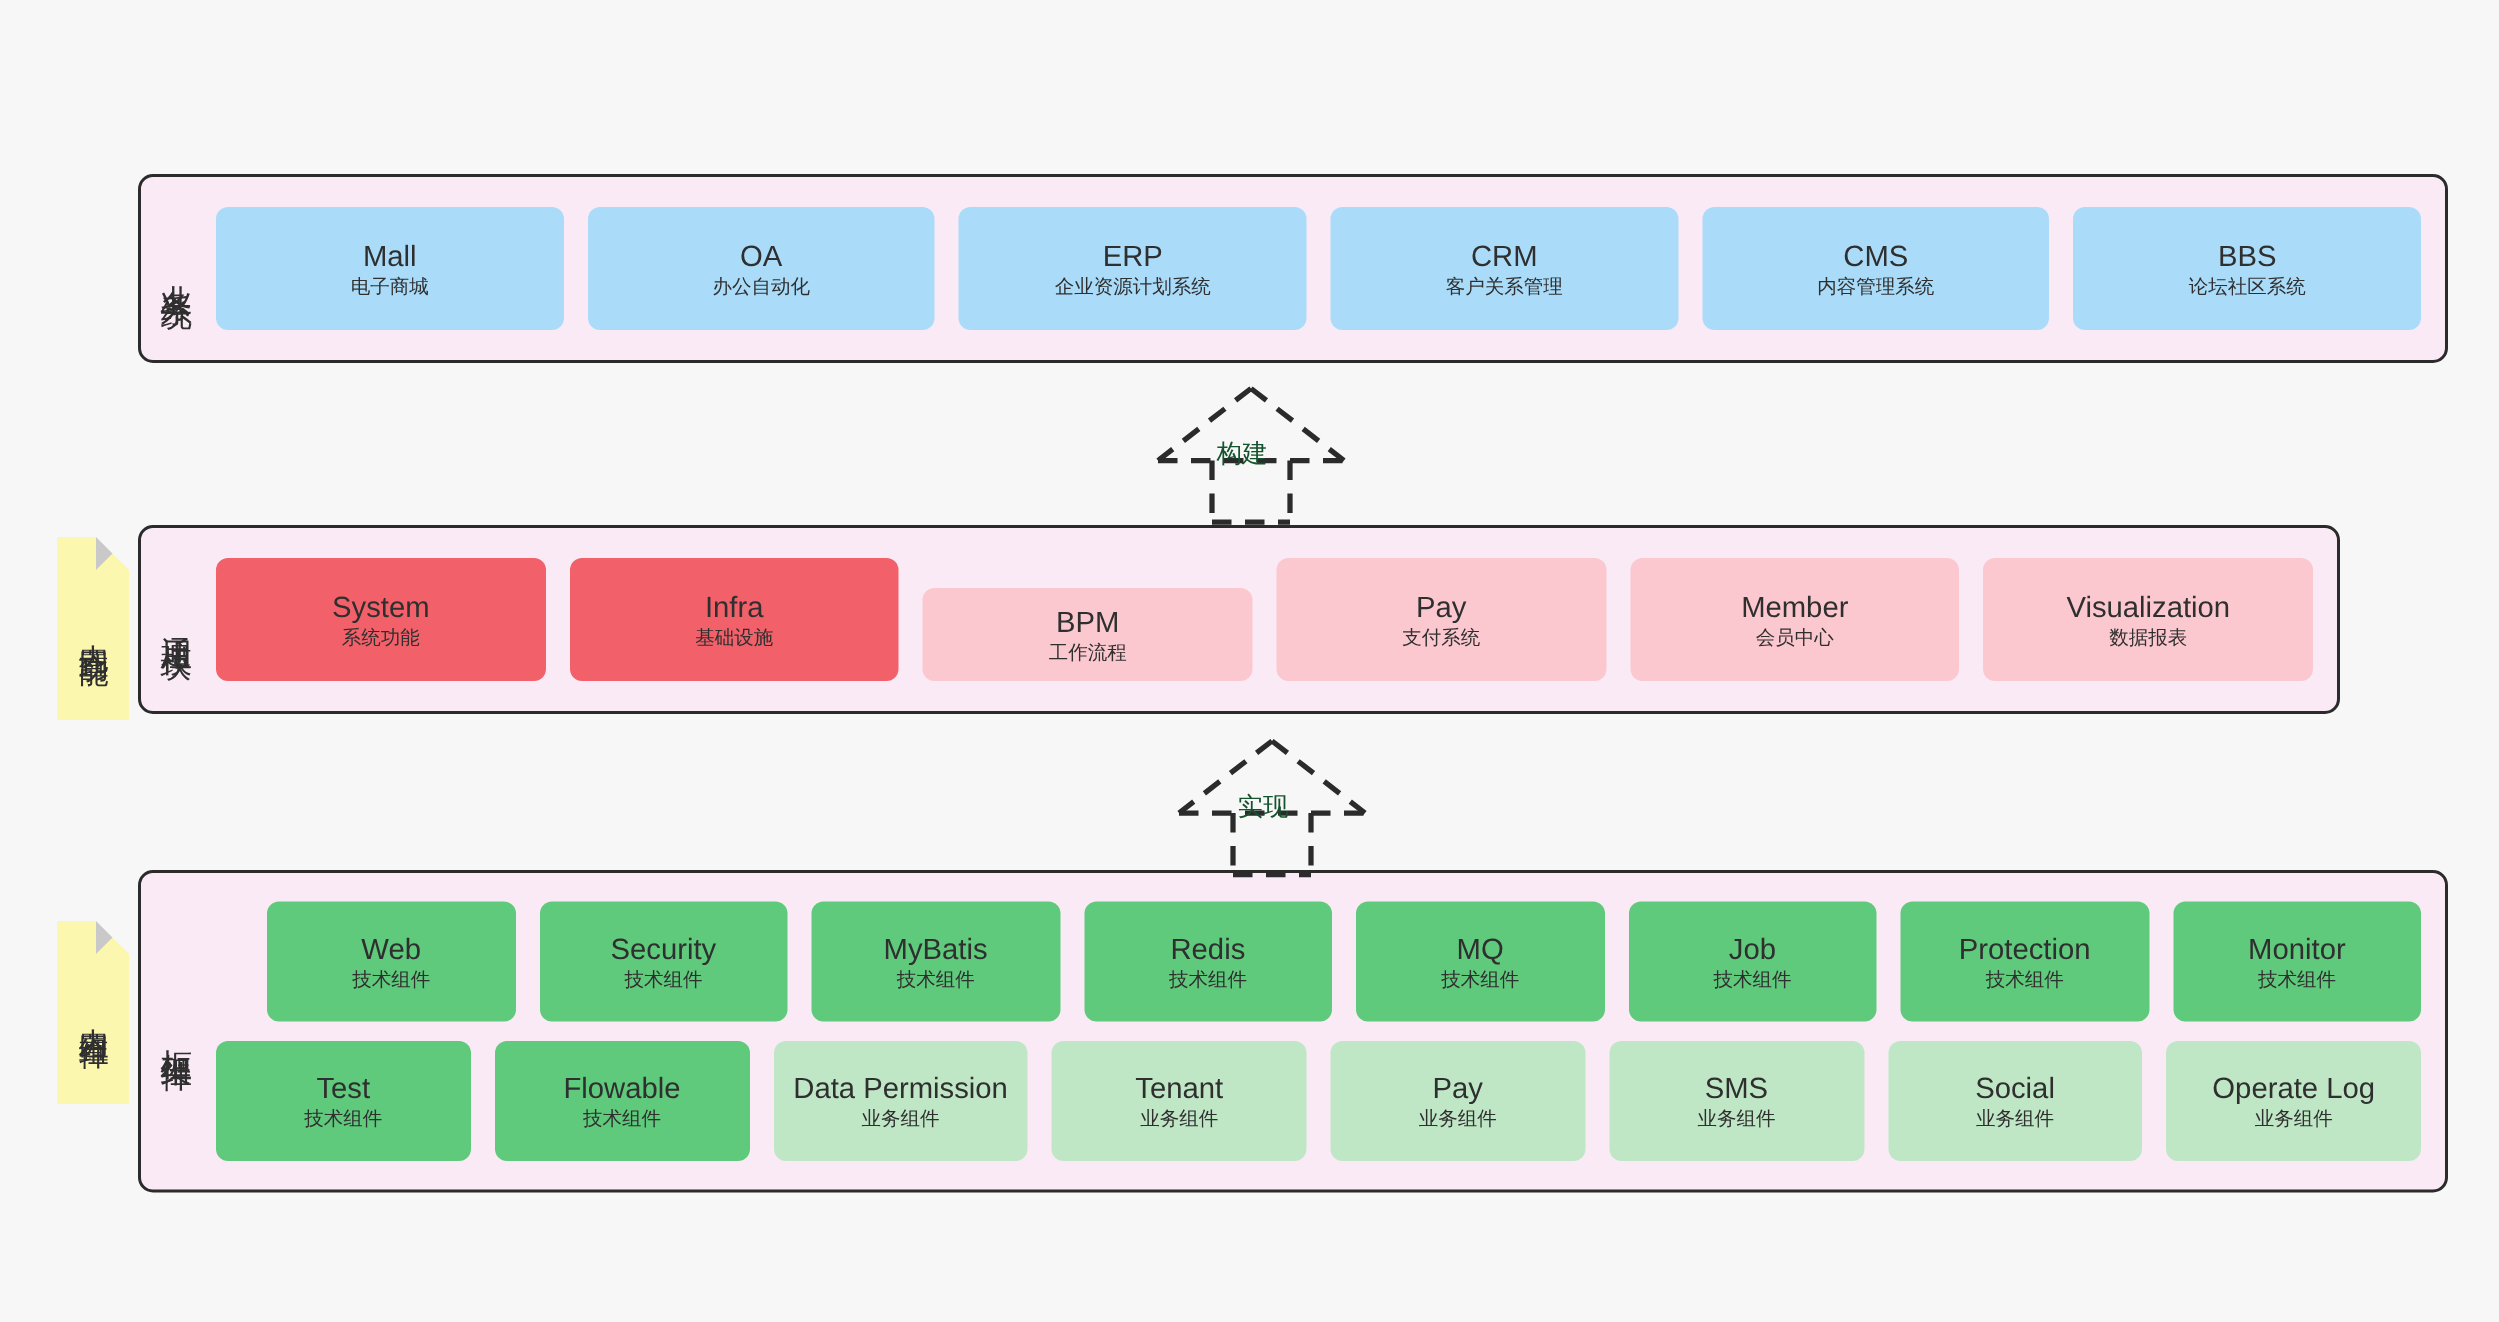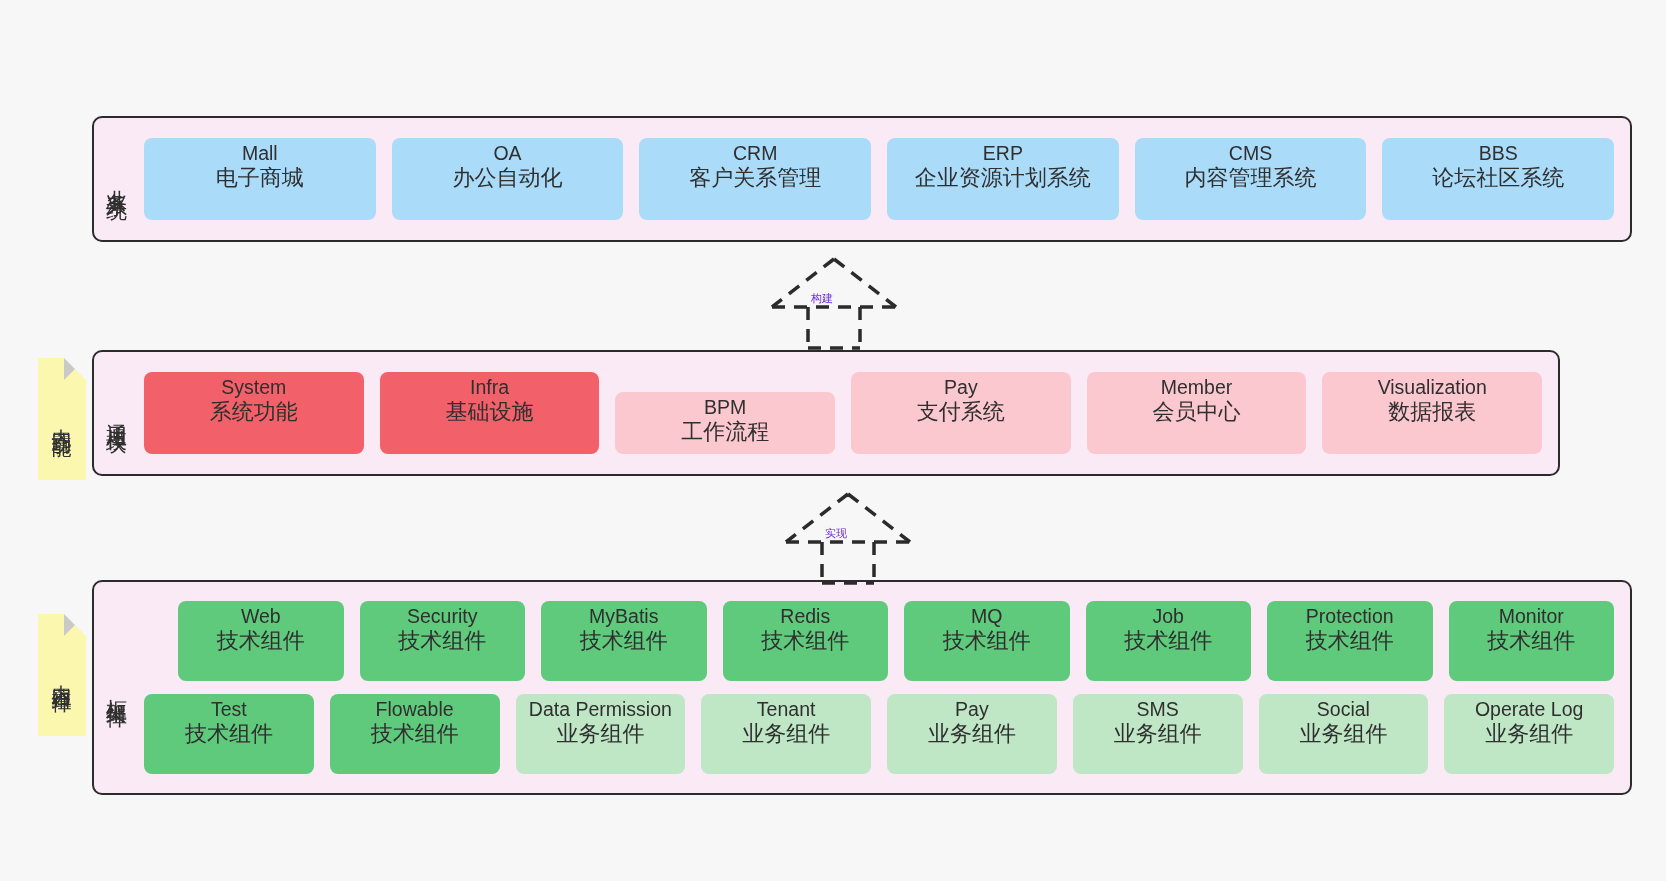--- a/index.html
+++ b/index.html
@@ -45,27 +45,28 @@
   .row {
     display: flex;
     gap: 16px;
   }
   .cell {
     flex: 1 1 0;
     border-radius: 8px;
     display: flex;
     flex-direction: column;
     align-items: center;
+    justify-content: center;
     text-align: center;
     line-height: 1.18;
     color: #2f2f2f;
     padding: 4px 2px;
   }
   .cell .en { font-size: 19.5px; }
-  .cell .cn { font-size: 22px; }
+  .cell .cn { font-size: 13px; }
 
   
   .c-blue        { background: #aadcfa; }
   .c-red         { background: #f2616a; }
   .c-pink        { background: #fcc8cf; }
   .c-green       { background: #5fc97c; }
   .c-green-light { background: #bfe7c6; }
 
   
   .note {
@@ -100,22 +101,22 @@
     border-style: solid;
     border-width: 22px 22px 0 0;
     border-color: #c9c9c9 transparent transparent transparent;
   }
 
   
   .connector { position: absolute; z-index: 2; }
   .connector svg { display: block; overflow: visible; }
   .conn-label {
     position: absolute;
-    font-size: 11px;
-    color: #6d28d9;
+    font-size: 17px;
+    color: #14532d;
     background: transparent;
     white-space: nowrap;
   }
 </style>
 </head>
 <body>
 
 <div class="canvas">
 
   <div class="layer" id="layer-0" style="left:92px; top:116px; width:1540px; height:126px;">
@@ -124,26 +125,26 @@
         <div class="row" style="height: 82px;">
           <div class="cell c-blue" style="background: rgb(170, 220, 250);">
             <div class="en">Mall</div>
             <div class="cn">电子商城</div>
           </div>
           <div class="cell c-blue" style="background: rgb(170, 220, 250);">
             <div class="en">OA</div>
             <div class="cn">办公自动化</div>
           </div>
           <div class="cell c-blue" style="background: rgb(170, 220, 250);">
+            <div class="en">ERP</div>
+            <div class="cn">企业资源计划系统</div>
+          </div>
+          <div class="cell c-blue" style="background: rgb(170, 220, 250);">
             <div class="en">CRM</div>
             <div class="cn">客户关系管理</div>
-          </div>
-          <div class="cell c-blue" style="background: rgb(170, 220, 250);">
-            <div class="en">ERP</div>
-            <div class="cn">企业资源计划系统</div>
           </div>
           <div class="cell c-blue" style="background: rgb(170, 220, 250);">
             <div class="en">CMS</div>
             <div class="cn">内容管理系统</div>
           </div>
           <div class="cell c-blue" style="background: rgb(170, 220, 250);">
             <div class="en">BBS</div>
             <div class="cn">论坛社区系统</div>
           </div>
         </div>

